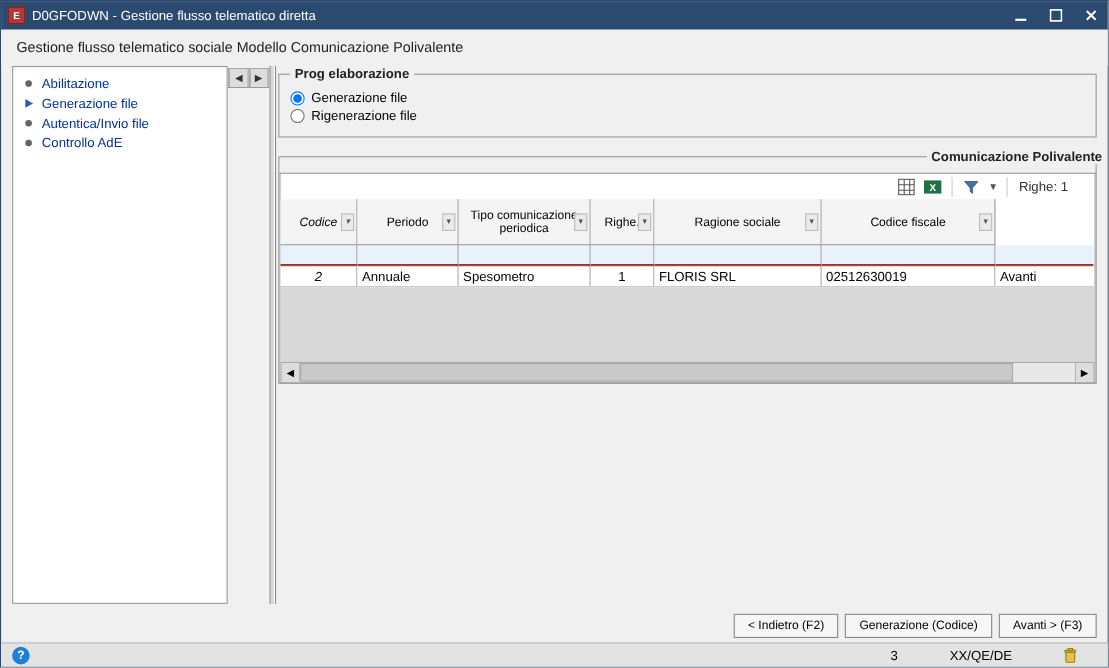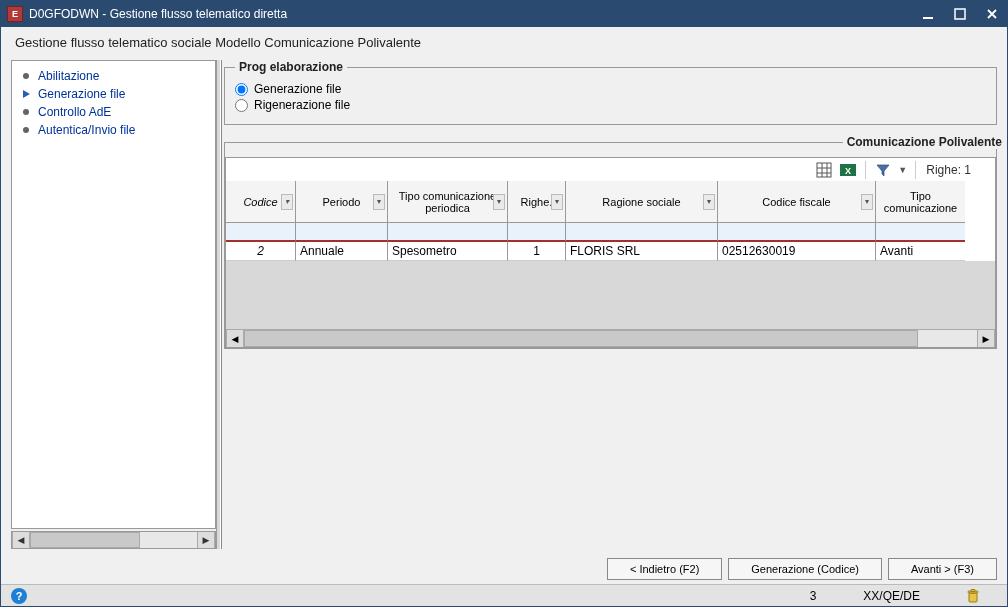--- a/index.html
+++ b/index.html
@@ -5,21 +5,21 @@
   * { box-sizing: border-box; }
   html, body { margin: 0; padding: 0; font-family: "Segoe UI", Tahoma, sans-serif; font-size: 12px; background: #fff; color: #000; }
   .window { width: 1008px; height: 607px; background: #f0f0f0; display: flex; flex-direction: column; border: 1px solid #2b4a6f; }
   .titlebar { height: 26px; background: #2b4a6f; color: #fff; display: flex; align-items: center; padding: 0 6px; }
   .titlebar .appicon { width: 16px; height: 16px; background: #b03a3a; border: 1px solid #7a2020; margin-right: 6px; display: inline-flex; align-items: center; justify-content: center; font-size: 9px; font-weight: bold; color:#fff;}
   .titlebar .title { flex: 1; font-size: 12px; }
   .titlebar .winbtns { display: flex; gap: 14px; }
   .titlebar .winbtn { width: 18px; height: 18px; display: flex; align-items: center; justify-content: center; cursor: pointer; color: #fff; }
   .subtitle { background: #f0f0f0; padding: 8px 14px 10px 14px; font-size: 13px; color: #222; }
   .body { flex: 1; display: flex; padding: 0 10px 4px 10px; min-height: 0; }
-  .sidebar-wrap { width: 205px; display: flex; flex-direction: column; }
+  .sidebar-wrap { width: 234px; display: flex; flex-direction: row; }
   .sidebar { flex: 1; background: #fff; border: 1px solid #999; position: relative; padding: 6px 4px; }
   .sidebar-item { display: flex; align-items: center; gap: 6px; padding: 2px 4px; color: #003399; font-size: 12px; cursor: pointer; }
   .sidebar-item .bullet-dot { width: 6px; height: 6px; border-radius: 50%; background: #626466; }
   .sidebar-item .bullet-arrow { width: 0; height: 0; border-top: 4px solid transparent; border-bottom: 4px solid transparent; border-left: 7px solid #2a5fb5; }
   .sidebar-item .bullet-wrap { width: 12px; display:flex; justify-content:center;}
   .hscroll-bar { height: 18px; background: #e8e8e8; border: 1px solid #999; display: flex; align-items: stretch; margin-top: 2px; }
   .hscroll-bar .arrow-btn { width: 18px; background: #ddd; border-right: 1px solid #aaa; border-left: 1px solid #aaa; display:flex; align-items:center; justify-content:center; font-size:9px; color:#333;}
   .hscroll-bar .track { flex:1; background:#e8e8e8; position:relative;}
   .hscroll-bar .thumb { position:absolute; left:0; top:0; height:100%; width:66%; background:#c9c9c9; border:1px solid #aaa;}
   .vsplit { width: 8px; display:flex; align-items:stretch;}
@@ -40,21 +40,21 @@
   .grid-filter-row { display:flex; }
   .grid-filter-row .fc { border-right:1px solid #999; border-bottom:1px solid #a03030; background:#e9f2fb; height:18px;}
   .grid-data-row { display:flex; }
   .grid-data-row .dc { border-right:1px solid #999; border-bottom:1px solid #ccc; border-top:1px solid #a03030; height:20px; padding:1px 4px; font-size:12px; background:#fff; display:flex; align-items:center;}
   .grid-spacer { height: 68px; background:#d8d8d8;}
   .grid-hscroll { height: 18px; background: #e8e8e8; border-top: 1px solid #aaa; display: flex; align-items: stretch; }
   .grid-hscroll .arrow-btn { width:18px; background:#ddd; border-left:1px solid #aaa; border-right:1px solid #aaa; display:flex; align-items:center; justify-content:center; font-size:9px;}
   .grid-hscroll .track { flex:1; position:relative; background:#e8e8e8;}
   .grid-hscroll .thumb { position:absolute; left:0; top:0; height:100%; width:92%; background:#c9c9c9; border:1px solid #aaa;}
   .footer-buttons { display:flex; justify-content:flex-end; gap:6px; padding: 5px 10px 4px 10px;}
-  .btn { height:22px; padding: 0 22px; background:#f6f6f6; border:1px solid #888; font-size:11px; cursor:pointer; display:inline-flex; align-items:center;}
+  .btn { height:22px; padding: 0 12px; background:#f6f6f6; border:1px solid #888; font-size:11px; cursor:pointer; display:inline-flex; align-items:center;}
   .statusbar { height: 22px; background: #e3e3e3; border-top: 1px solid #bbb; display: flex; align-items: center; padding: 0 10px; gap: 10px;}
   .statusbar .help-icon { width:16px; height:16px; border-radius:50%; background:#1e7fd6; color:#fff; font-weight:bold; display:flex; align-items:center; justify-content:center; font-size:11px; cursor:pointer;}
   .statusbar .spacer { flex:1;}
   .statusbar .seg { padding: 0 18px; border-left: 1px solid transparent; font-size:12px; display: inline-flex; align-items: center; }
   .trash-icon { width:12px; height:14px; display:inline-block; }
   
   .c0 { width: 70px; font-style: italic; } 
   .c1 { width: 92px; } 
   .c2 { width: 120px; } 
   .c3 { width: 58px; } 
@@ -110,27 +110,27 @@
         <div class="sidebar-item">
           <span class="bullet-wrap">
               <span class="bullet-arrow"></span>
             </span>
           <span>Generazione file</span>
         </div>
         <div class="sidebar-item">
           <span class="bullet-wrap">
               <span class="bullet-dot"></span>
             </span>
+          <span>Autentica/Invio file</span>
+        </div>
+        <div class="sidebar-item">
+          <span class="bullet-wrap">
+              <span class="bullet-dot"></span>
+            </span>
           <span>Controllo AdE</span>
-        </div>
-        <div class="sidebar-item">
-          <span class="bullet-wrap">
-              <span class="bullet-dot"></span>
-            </span>
-          <span>Autentica/Invio file</span>
         </div>
       </div>
       <div class="hscroll-bar">
         <div class="arrow-btn">◀</div>
         <div class="track">
             <div class="thumb"></div>
           </div>
         <div class="arrow-btn">▶</div>
       </div>
     </div>
@@ -202,23 +202,20 @@
                   <span>Righe.</span>
                   <span class="dd">▾</span>
                 </div>
             <div class="hc c4">
                   <span>Ragione sociale</span>
                   <span class="dd">▾</span>
                 </div>
             <div class="hc c5">
                   <span>Codice fiscale</span>
                   <span class="dd">▾</span>
-                </div>
-            <div class="hc c6">
-                  <span>Tipo comunicazione</span>
                 </div>
           </div>
           <div class="grid-filter-row">
             <div class="fc c0"></div>
                 <div class="fc c1"></div>
                 <div class="fc c2"></div>
                 <div class="fc c3"></div>
                 <div class="fc c4"></div>
                 <div class="fc c5"></div>
                 <div class="fc c6"></div>

